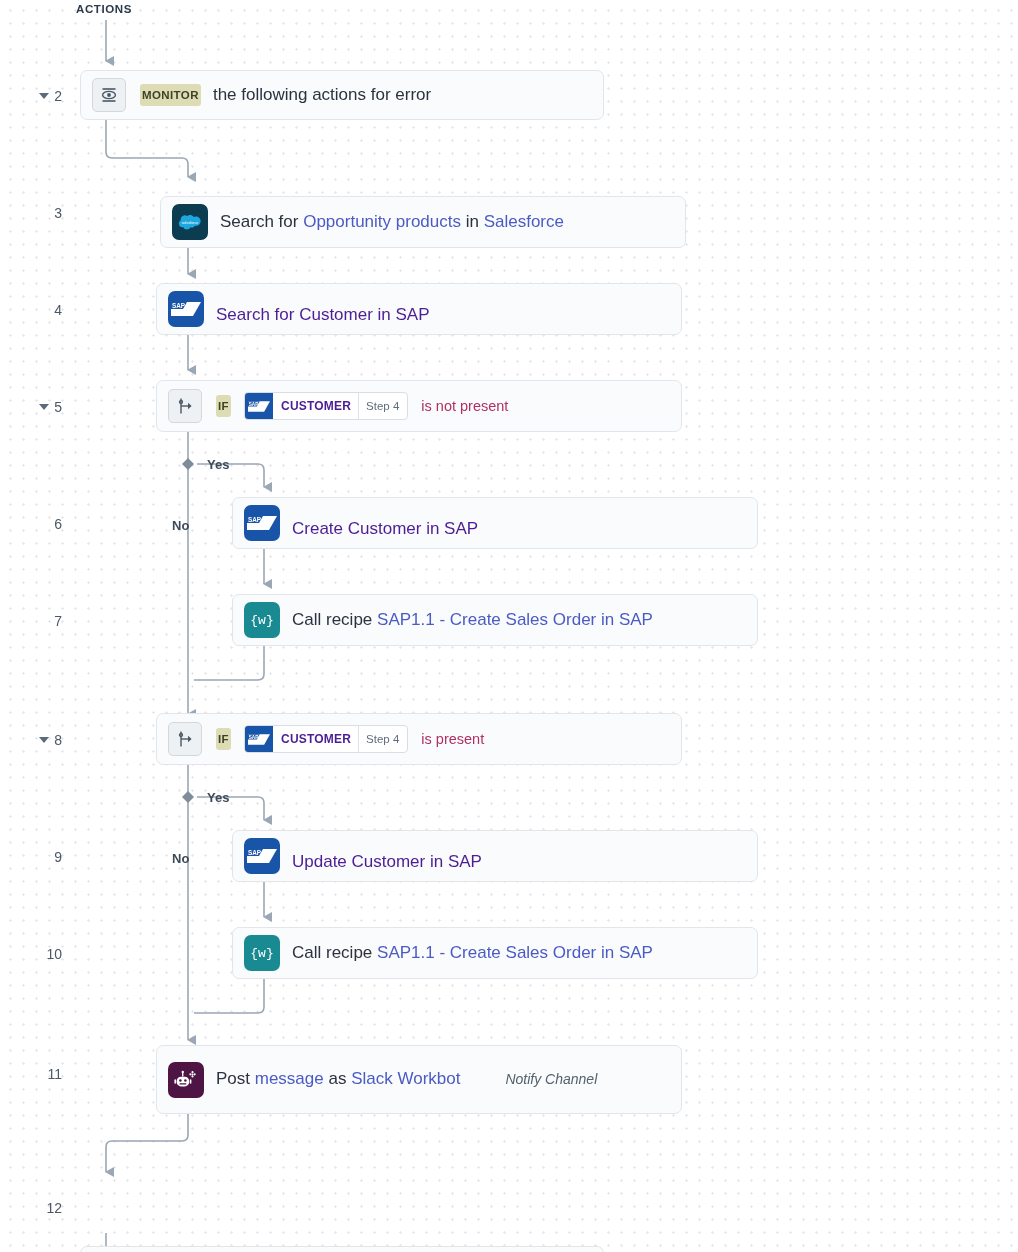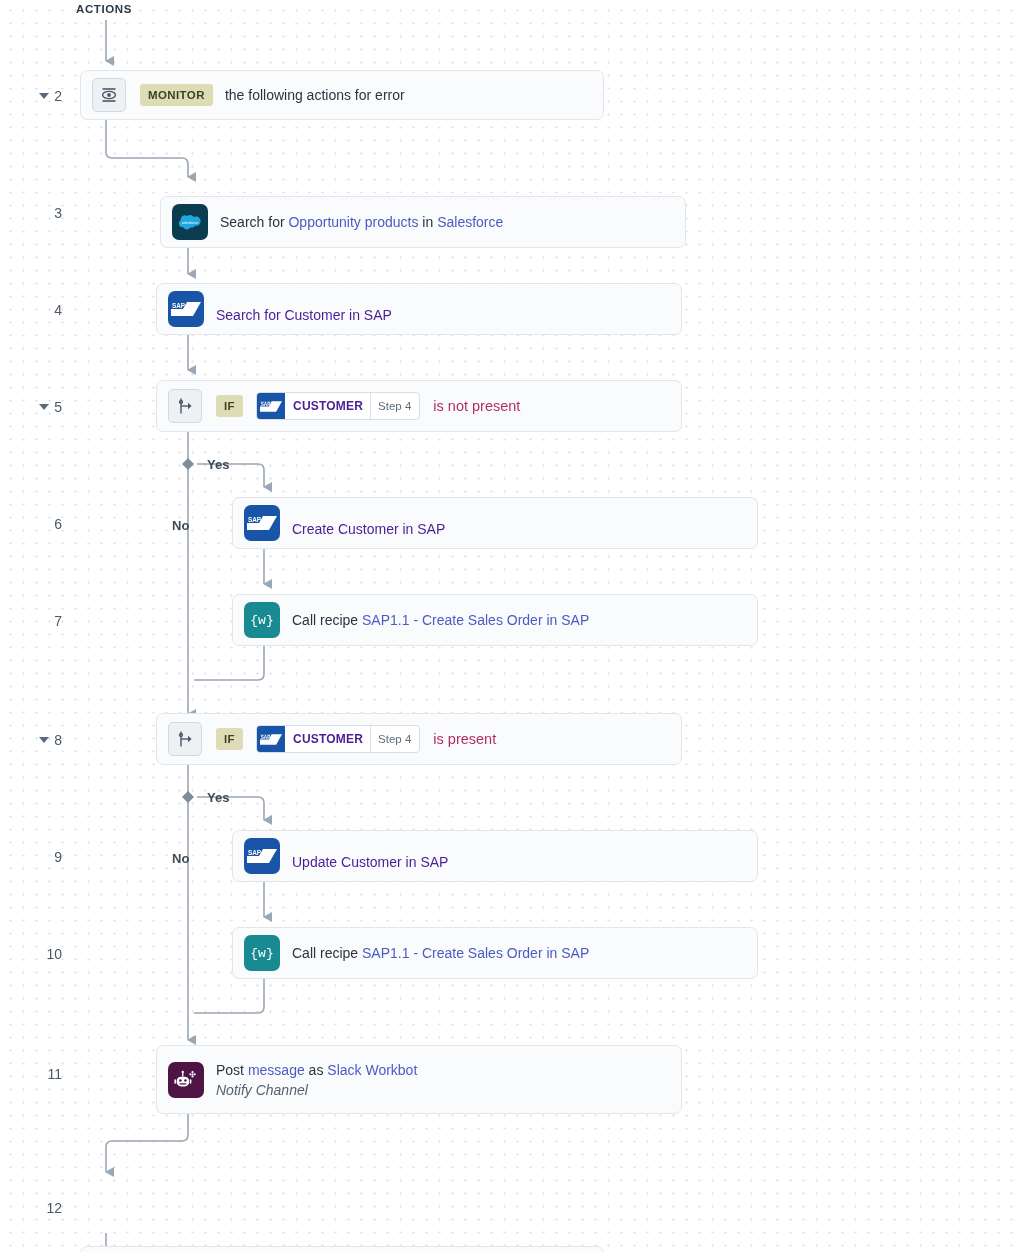--- a/index.html
+++ b/index.html
@@ -90,21 +90,21 @@
     justify-content: center;
   }
 
   
   .badge {
     background: #dedcb4;
     color: #3c4226;
     font-size: 11.5px;
     font-weight: bold;
     letter-spacing: 0.4px;
-    padding: 5px 8px;
+    padding: 5px 2px;
     border-radius: 3px;
     margin-left: 14px;
     white-space: nowrap;
   }
 
   
   .pill {
     display: inline-flex;
     align-items: center;
     background: #ffffff;
@@ -127,21 +127,21 @@
   }
   .pill-step {
     font-size: 11.5px; color: #5f6d7c;
     padding: 0 8px 0 7px;
     border-left: 1px solid #dde2e7;
     height: 100%; display: flex; align-items: center; text-align: center;
   }
 
   
   .label {
-    font-size: 14px;
+    font-size: 17px;
     color: #2b3340;
     margin-left: 12px;
     white-space: nowrap;
     line-height: 1.35;
   }
   .label .lnk { color: #4b5bc4; }
   .label.all-link { color: #4c1d95; margin-top: 12px; }
   .cond {
     font-size: 14.5px;
     color: #b03060;
@@ -149,21 +149,21 @@
     white-space: nowrap;
   }
   .sub {
     font-size: 14px;
     font-style: italic;
     color: #55616e;
     margin-left: 12px;
     margin-top: 3px;
     white-space: nowrap;
   }
-  .textcol { display: flex; flex-direction: column; justify-content: space-between; }
+  .textcol { display: flex; flex-direction: row; justify-content: space-between; gap: 33px; }
 
   
   .branch-label {
     position: absolute;
     font-size: 13px;
     font-weight: bold;
     color: #3d4a58;
   }
 </style>
 </head>

